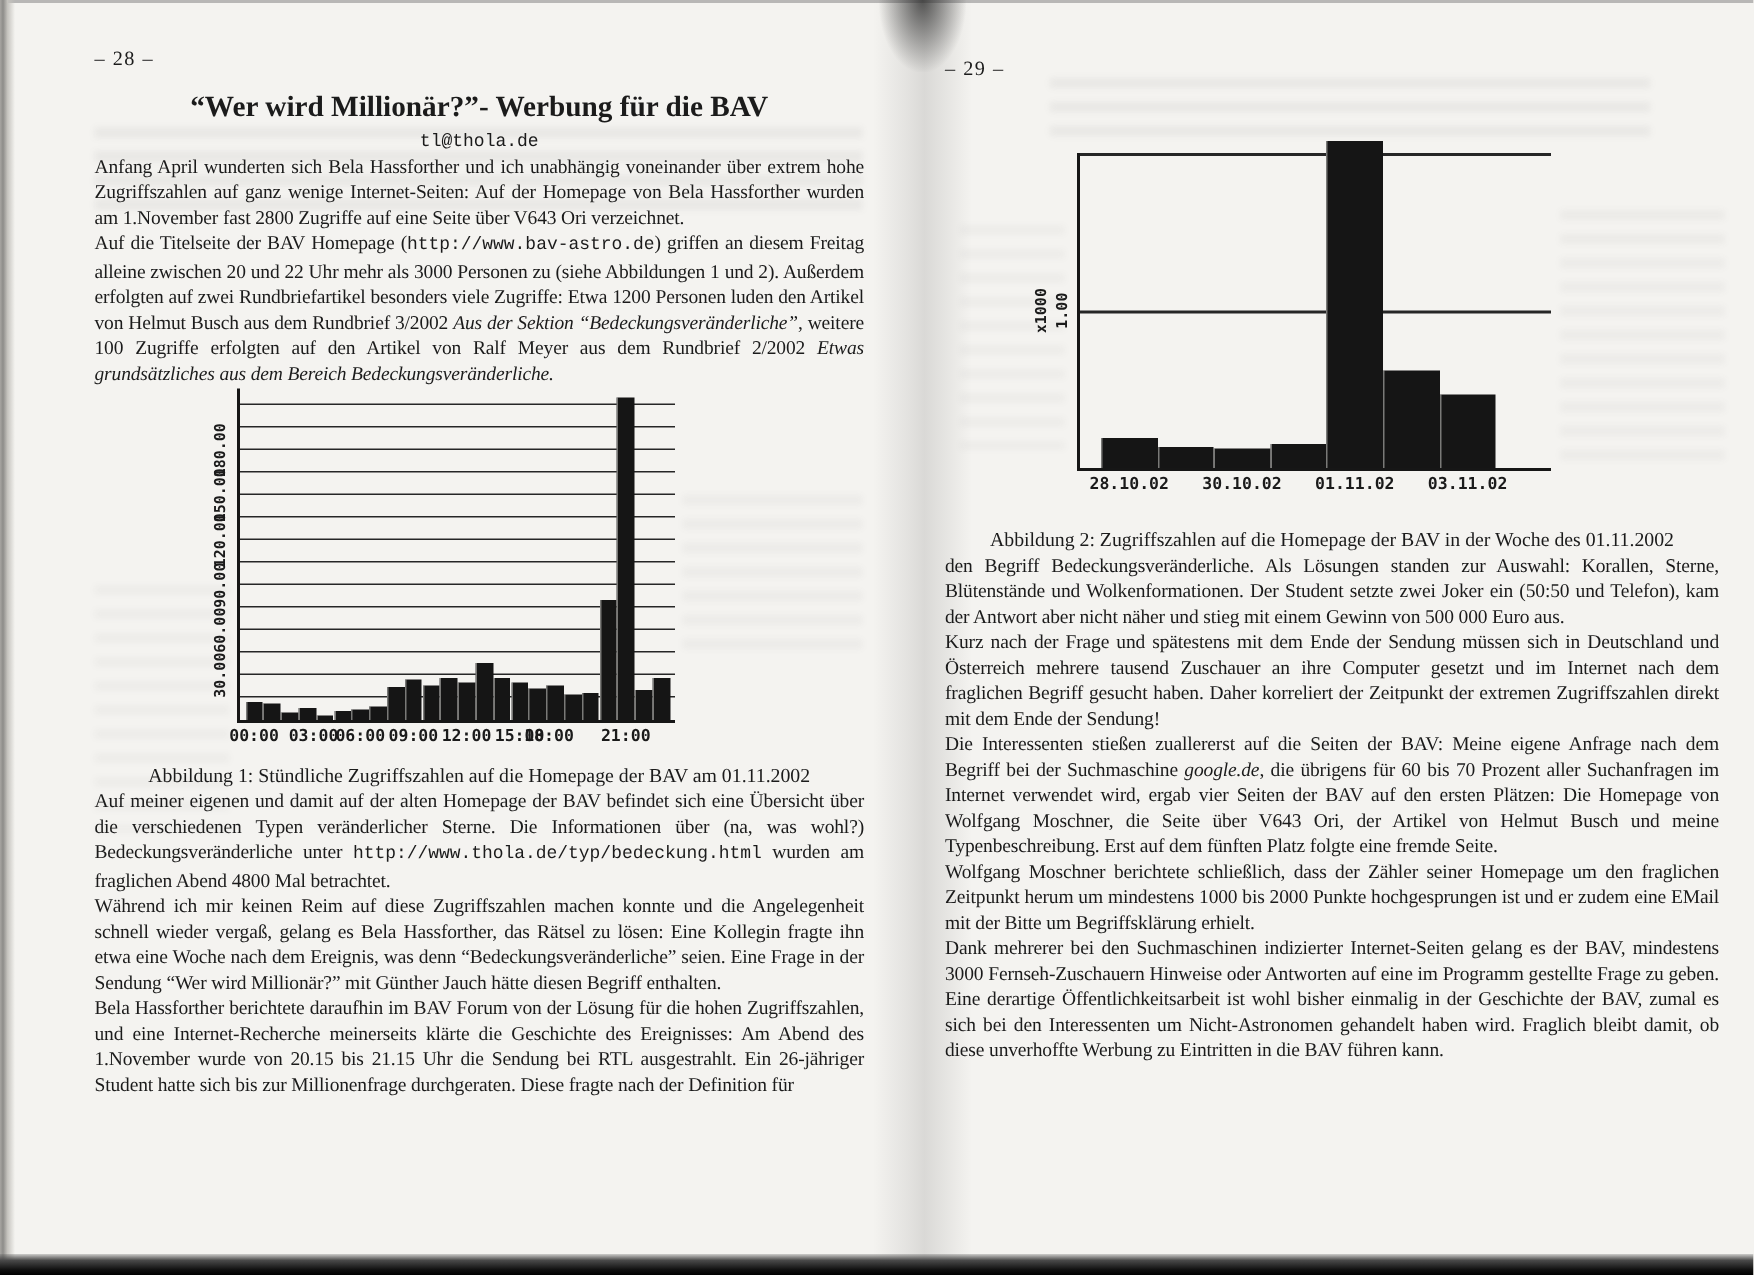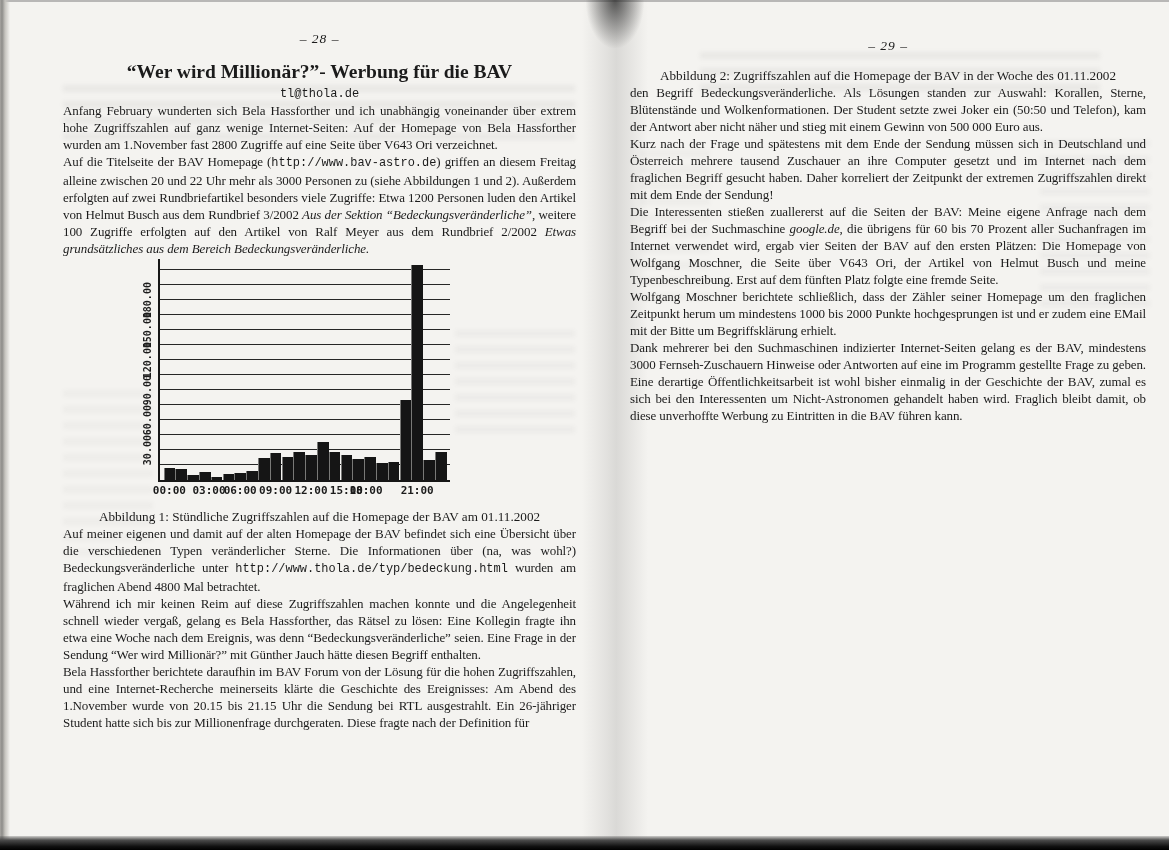--- a/index.html
+++ b/index.html
@@ -17,21 +17,21 @@
   .gutter{position:absolute;left:582px;top:0;width:66px;height:100%;
     background:linear-gradient(90deg,rgba(0,0,0,0) 0,rgba(80,80,80,.10) 35%,rgba(80,80,80,.16) 52%,rgba(0,0,0,0) 100%);}
   .gutter-smudge{position:absolute;left:586px;top:0;width:58px;height:48px;
     background:radial-gradient(ellipse at 50% 0%,rgba(45,45,45,.78),rgba(45,45,45,0) 72%);}
   .bleed{position:absolute;filter:blur(2px);opacity:.5;pointer-events:none;
     background:repeating-linear-gradient(180deg,rgba(105,105,105,.16) 0 7px,rgba(0,0,0,0) 7px 16px);}
   
   .page-col{position:absolute;}
   #col-left{left:63px;top:30px;width:513px;}
   #col-right{left:630px;top:37px;width:516px;}
-  .pagenum{text-align:center;font-size:13.5px;line-height:17px;letter-spacing:1px;font-style:italic;}
+  .pagenum{font-size:13.5px;line-height:17px;letter-spacing:1px;}
   .title{font-size:19.5px;font-weight:bold;text-align:center;line-height:24px;}
   .author{text-align:center;font-size:13px;margin-top:20px;line-height:16px;}
   .email{text-align:center;font-family:"Liberation Mono","DejaVu Sans Mono",monospace;font-size:12px;margin-top:3px;line-height:15px;}
   p.body-text{margin:0;text-align:justify;font-size:13px;line-height:17px;letter-spacing:-0.1px;}
   .rich-mono{font-family:"Liberation Mono","DejaVu Sans Mono",monospace;font-size:.92em;letter-spacing:0;}
   .rich-italic{font-style:italic;}
   .caption{text-align:center;font-size:13.2px;line-height:17px;}
   
   .fig{position:relative;}
   #fig1{height:243px;margin-top:2px;}
@@ -61,21 +61,21 @@
 <div class="bleed" style="left:63px;top:390px;width:90px;height:165px;opacity:.3;"></div>
 <div class="bleed" style="left:700px;top:52px;width:400px;height:45px;"></div>
 <div class="bleed" style="left:1040px;top:140px;width:110px;height:170px;opacity:.35;"></div>
 <div class="bleed" style="left:640px;top:150px;width:70px;height:150px;opacity:.3;"></div>
 
 <div class="page-col" id="col-left">
   <div class="pagenum">– 28 –</div>
   <h1 class="title" style="margin-bottom:0;">“Wer wird Millionär?”- Werbung für die BAV</h1>
   <div class="email">tl@thola.de</div>
 
-  <p class="body-text first-p"><span>Anfang February wunderten sich Bela Hassforther und ich unabhängig voneinander über extrem hohe Zugriffszahlen auf ganz wenige Internet-Seiten: Auf der Homepage von Bela Hassforther wurden am 1.November fast 2800 Zugriffe auf eine Seite über V643 Ori verzeichnet.</span></p>
+  <p class="body-text first-p"><span>Anfang April wunderten sich Bela Hassforther und ich unabhängig voneinander über extrem hohe Zugriffszahlen auf ganz wenige Internet-Seiten: Auf der Homepage von Bela Hassforther wurden am 1.November fast 2800 Zugriffe auf eine Seite über V643 Ori verzeichnet.</span></p>
   <p class="body-text p-mt4"><span>Auf die Titelseite der BAV Homepage (</span><span class="rich-mono">http://www.bav-astro.de</span><span>) griffen an diesem Freitag alleine zwischen 20 und 22 Uhr mehr als 3000 Personen zu (siehe Abbildungen 1 und 2). Außerdem erfolgten auf zwei Rundbriefartikel besonders viele Zugriffe: Etwa 1200 Personen luden den Artikel von Helmut Busch aus dem Rundbrief 3/2002 </span><span class="rich-italic">Aus der Sektion “Bedeckungsveränderliche”</span><span>, weitere 100 Zugriffe erfolgten auf den Artikel von Ralf Meyer aus dem Rundbrief 2/2002 </span><span class="rich-italic">Etwas grundsätzliches aus dem Bereich Bedeckungsveränderliche.</span></p>
 
   <div class="fig" id="fig1">
     <div id="plot1">
         <div class="grid" style="bottom: 15px;"></div>
         <div class="grid" style="bottom: 30px;"></div>
         <div class="grid" style="bottom: 45px;"></div>
         <div class="grid" style="bottom: 60px;"></div>
         <div class="grid" style="bottom: 75px;"></div>
         <div class="grid" style="bottom: 90px;"></div>
@@ -130,20 +130,39 @@
   <div class="caption cap-mt6">Abbildung 1: Stündliche Zugriffszahlen auf die Homepage der BAV am 01.11.2002</div>
 
   <p class="body-text p-mt13"><span>Auf meiner eigenen und damit auf der alten Homepage der BAV befindet sich eine Übersicht über die verschiedenen Typen veränderlicher Sterne. Die Informationen über (na, was wohl?) Bedeckungsveränderliche unter </span><span class="rich-mono">http://www.thola.de/typ/bedeckung.html</span><span> wurden am fraglichen Abend 4800 Mal betrachtet.</span></p>
   <p class="body-text p-mt6"><span>Während ich mir keinen Reim auf diese Zugriffszahlen machen konnte und die Angelegenheit schnell wieder vergaß, gelang es Bela Hassforther, das Rätsel zu lösen: Eine Kollegin fragte ihn etwa eine Woche nach dem Ereignis, was denn “Bedeckungsveränderliche” seien. Eine Frage in der Sendung “Wer wird Millionär?” mit Günther Jauch hätte diesen Begriff enthalten.</span></p>
   <p class="body-text p-mt6"><span>Bela Hassforther berichtete daraufhin im BAV Forum von der Lösung für die hohen Zugriffszahlen, und eine Internet-Recherche meinerseits klärte die Geschichte des Ereignisses: Am Abend des 1.November wurde von 20.15 bis 21.15 Uhr die Sendung bei RTL ausgestrahlt. Ein 26-jähriger Student hatte sich bis zur Millionenfrage durchgeraten. Diese fragte nach der Definition für</span></p>
 </div>
 
 <div class="page-col" id="col-right">
   <div class="pagenum">– 29 –</div>
 
+  <div class="fig" id="fig2">
+    <div id="plot2">
+        <div class="grid" style="bottom: 103.5px;"></div>
+        <div class="grid" style="bottom: 208.5px;"></div>
+        <span class="ylab" style="left: -31px; bottom: 105px;">x1000</span>
+        <span class="ylab" style="left: -17px; bottom: 105px;">1.00</span>
+        <div class="bar" style="left: 14px; width: 37.6px; height: 19.95px; background: rgb(21, 21, 21);"></div>
+        <div class="bar" style="left: 51.6px; width: 37.6px; height: 13.65px; background: rgb(21, 21, 21);"></div>
+        <div class="bar" style="left: 89.2px; width: 37.6px; height: 12.6px; background: rgb(21, 21, 21);"></div>
+        <div class="bar" style="left: 126.8px; width: 37.6px; height: 15.75px; background: rgb(21, 21, 21);"></div>
+        <div class="bar" style="left: 164.4px; width: 37.6px; height: 218.4px; background: rgb(21, 21, 21);"></div>
+        <div class="bar" style="left: 202px; width: 37.6px; height: 65.1px; background: rgb(21, 21, 21);"></div>
+        <div class="bar" style="left: 239.6px; width: 37.6px; height: 49.35px; background: rgb(21, 21, 21);"></div>
+        <span class="xlab" style="left: 32.8px;">28.10.02</span>
+        <span class="xlab" style="left: 108px;">30.10.02</span>
+        <span class="xlab" style="left: 183.2px;">01.11.02</span>
+        <span class="xlab" style="left: 258.4px;">03.11.02</span>
+      </div>
+  </div>
   <div class="caption cap-mt13">Abbildung 2: Zugriffszahlen auf die Homepage der BAV in der Woche des 01.11.2002</div>
 
   <p class="body-text p-mt40"><span>den Begriff Bedeckungsveränderliche. Als Lösungen standen zur Auswahl: Korallen, Sterne, Blütenstände und Wolkenformationen. Der Student setzte zwei Joker ein (50:50 und Telefon), kam der Antwort aber nicht näher und stieg mit einem Gewinn von 500 000 Euro aus.</span></p>
   <p class="body-text p-mt4"><span>Kurz nach der Frage und spätestens mit dem Ende der Sendung müssen sich in Deutschland und Österreich mehrere tausend Zuschauer an ihre Computer gesetzt und im Internet nach dem fraglichen Begriff gesucht haben. Daher korreliert der Zeitpunkt der extremen Zugriffszahlen direkt mit dem Ende der Sendung!</span></p>
   <p class="body-text p-mt12"><span>Die Interessenten stießen zuallererst auf die Seiten der BAV: Meine eigene Anfrage nach dem Begriff bei der Suchmaschine </span><span class="rich-italic">google.de</span><span>, die übrigens für 60 bis 70 Prozent aller Suchanfragen im Internet verwendet wird, ergab vier Seiten der BAV auf den ersten Plätzen: Die Homepage von Wolfgang Moschner, die Seite über V643 Ori, der Artikel von Helmut Busch und meine Typenbeschreibung. Erst auf dem fünften Platz folgte eine fremde Seite.</span></p>
   <p class="body-text p-mt6"><span>Wolfgang Moschner berichtete schließlich, dass der Zähler seiner Homepage um den fraglichen Zeitpunkt herum um mindestens 1000 bis 2000 Punkte hochgesprungen ist und er zudem eine EMail mit der Bitte um Begriffsklärung erhielt.</span></p>
   <p class="body-text p-mt6"><span>Dank mehrerer bei den Suchmaschinen indizierter Internet-Seiten gelang es der BAV, mindestens 3000 Fernseh-Zuschauern Hinweise oder Antworten auf eine im Programm gestellte Frage zu geben. Eine derartige Öffentlichkeitsarbeit ist wohl bisher einmalig in der Geschichte der BAV, zumal es sich bei den Interessenten um Nicht-Astronomen gehandelt haben wird. Fraglich bleibt damit, ob diese unverhoffte Werbung zu Eintritten in die BAV führen kann.</span></p>
 </div>
 
 <div class="edge-left"></div>

